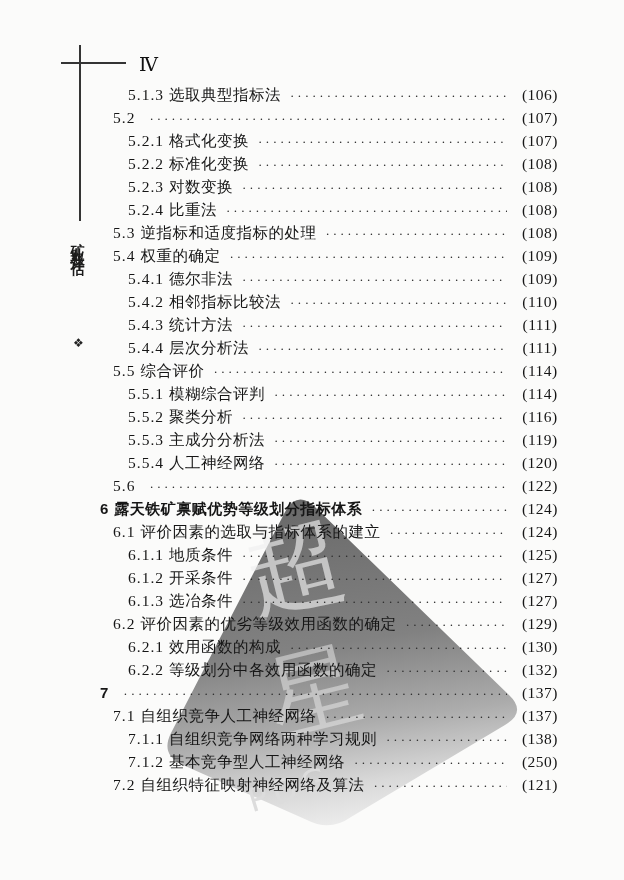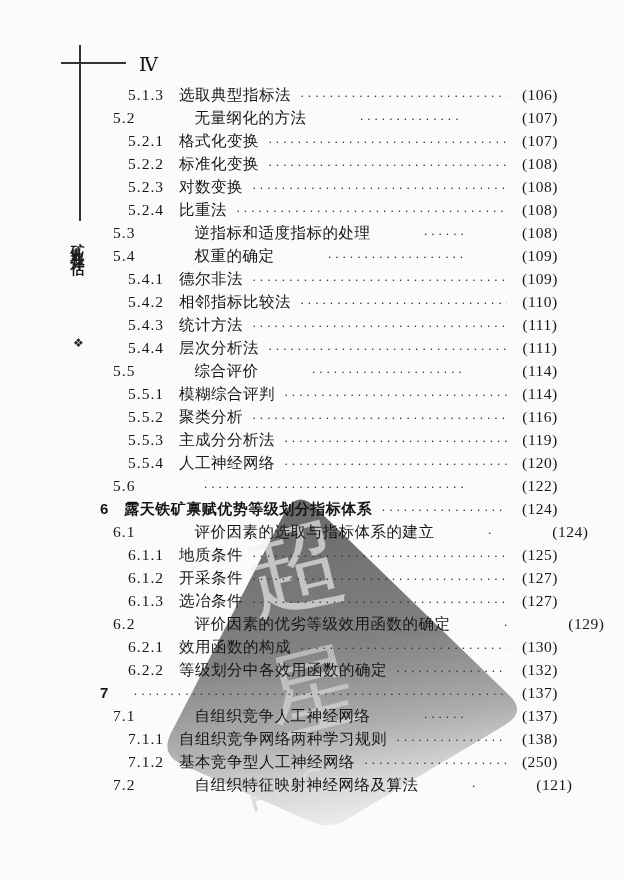--- a/index.html
+++ b/index.html
@@ -32,24 +32,24 @@
     font-size:12px; color:#222;
   }
 
   .toc {
     position:absolute; left:100px; top:84px; width:468px;
   }
   .row {
     display:flex; align-items:baseline;
     font-size:15.5px; line-height:22px; white-space:nowrap;
   }
-  .row.lvl2 { padding-left:13px;gap:44px; }
+  .row.lvl2 { padding-left:13px; }
   .row.lvl3 { padding-left:28px; }
   .row.bold .num, .row.bold .title { font-weight:700; font-family:"Liberation Sans","DejaVu Sans",sans-serif; font-size:15px; }
-  .num { margin-right:15px; letter-spacing:1px; }
+  .num { margin-right:5px; letter-spacing:1px; }
   .title { letter-spacing:0.5px; }
   .leader {
     flex:1 1 0; min-width:6px; overflow:hidden;
     margin:0 5px 0 9px; letter-spacing:3px;
     font-size:13px; color:#2d2d2d;
   }
   .pg { min-width:56px; text-align:center; letter-spacing:0.5px; }
 </style>
 </head>
 <body>
@@ -89,21 +89,20 @@
 
   <div class="toc">
       <div class="row lvl3">
     <span class="num">5.1.3</span>
     <span class="title">选取典型指标法</span>
     <span class="leader">··························································································</span>
     <span class="pg">(106)</span>
   </div>
       <div class="row lvl2">
     <span class="num">5.2</span>
-    <span class="title">无量纲化的方法</span>
     <span class="leader">··························································································</span>
     <span class="pg">(107)</span>
   </div>
       <div class="row lvl3">
     <span class="num">5.2.1</span>
     <span class="title">格式化变换</span>
     <span class="leader">··························································································</span>
     <span class="pg">(107)</span>
   </div>
       <div class="row lvl3">

